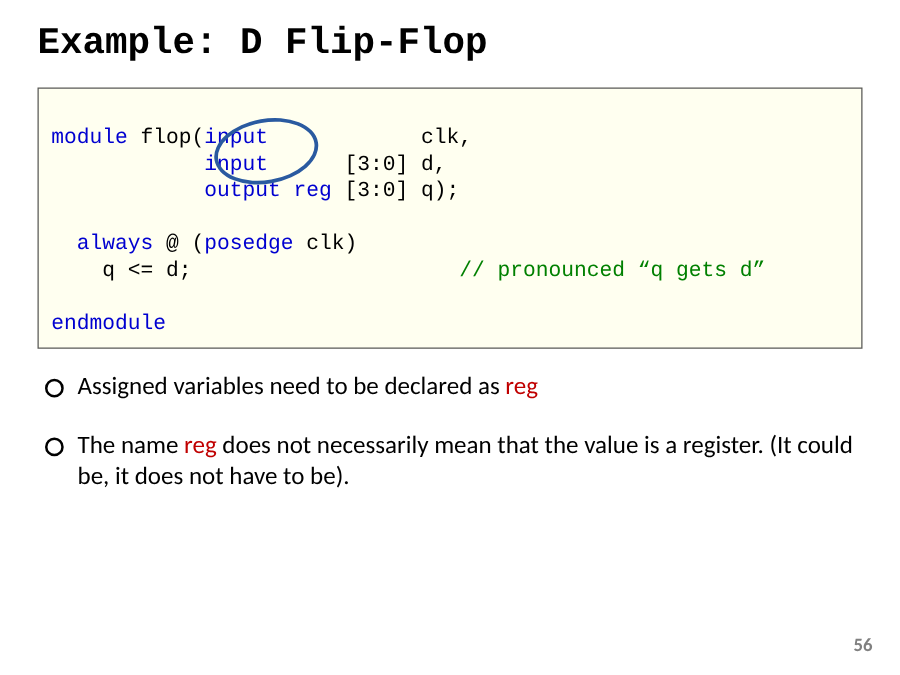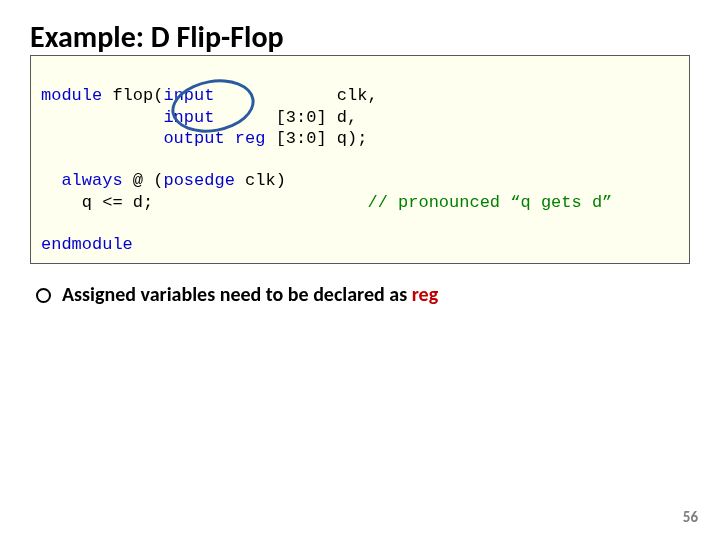--- a/index.html
+++ b/index.html
@@ -8,21 +8,22 @@
     height: 540px;
     background: #fff;
     font-family: Calibri, Arial, sans-serif;
     color: #000;
     position: relative;
     padding: 18px 30px 0 30px;
   }
   .title {
     font-size: 30px;
     font-weight: bold;
-    margin-bottom: 0;
+    margin-bottom: 18px;
+    font-family: Liberation Mono, monospace;
   }
   .codebox {
     border: 1px solid #595959;
     background: #fffff0;
     padding: 8px 6px 8px 10px;
     font-family: "Courier New", monospace;
     font-size: 17px;
     line-height: 1.25;
     position: relative;
     white-space: pre;
@@ -37,21 +38,20 @@
     width: 84px;
     height: 52px;
     left: 140px;
     top: 24px;
     transform: rotate(-10deg);
     pointer-events: none;
   }
   ul.bullets {
     list-style: none;
     padding-left: 6px;
-    font-weight: bold;
   }
   ul.bullets > li {
     position: relative;
     padding-left: 26px;
     font-size: 20px;
     line-height: 1.25;
     margin-bottom: 22px;
   }
   ul.bullets > li::before {
     content: "";
@@ -86,15 +86,18 @@
 <span>  </span><span class="kw">always</span><span> @ (</span><span class="kw">posedge</span><span> clk)</span>
 <span>    q &lt;= d;                     </span><span class="cm">// pronounced “q gets d”</span>
 <span> </span>
 <span class="kw">endmodule</span>
 </div>
 
 <ul class="bullets">
   <li>
     <span>Assigned variables need to be declared as </span><span class="reg">reg</span>
   </li>
+  <li>
+    <span>The name </span><span class="reg">reg</span><span> does not necessarily mean that the value is a register. (It could be, it does not have to be).</span>
+  </li>
 </ul>
 
 <div class="pagenum">56</div>
 
 </body></html>

